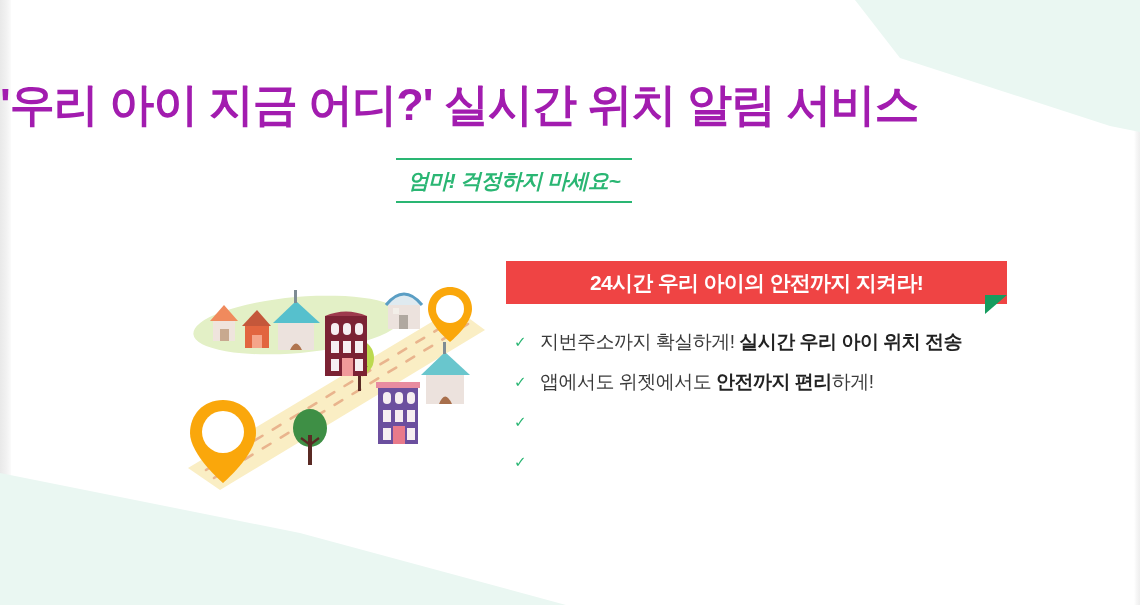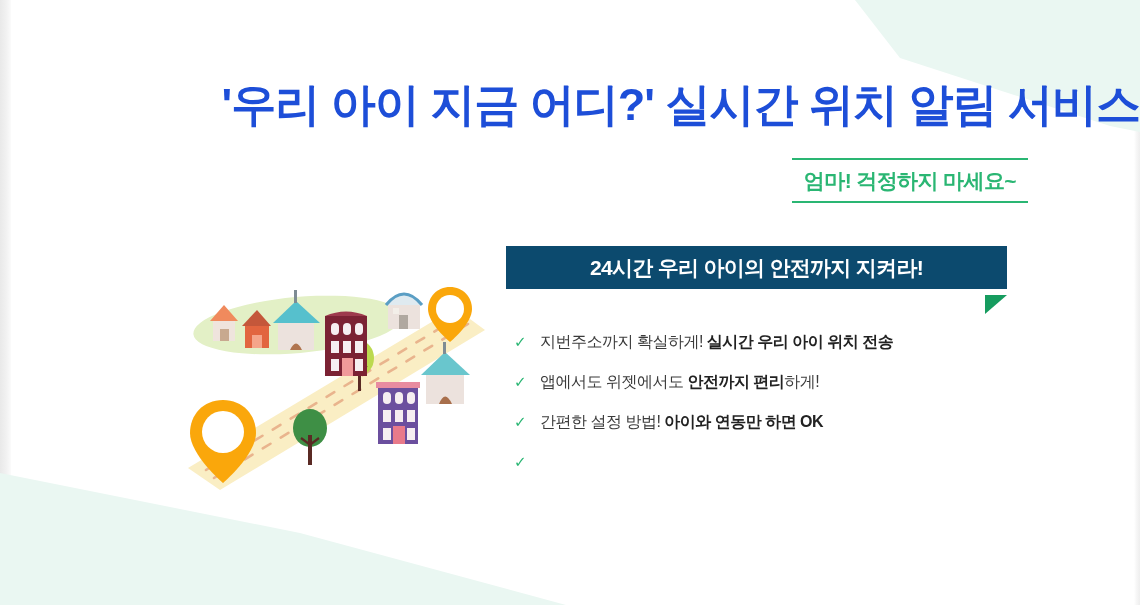--- a/index.html
+++ b/index.html
@@ -46,55 +46,56 @@
     left: 0; bottom: 0;
     width: 1140px; height: 160px;
     pointer-events: none;
   }
 
   
   .headline {
     position: absolute;
     left: 0; top: 76px;
     width: 1140px;
-    text-align: right;
+    text-align: left;
     font-size: 45px;
     line-height: 58px;
     font-weight: 700;
-    color: #1d4ed8;
+    color: #a21caf;
     letter-spacing: -1px;
     white-space: nowrap;
   }
 
   
   .subtitle-wrap {
     position: absolute;
     left: 0; top: 158px;
     width: 1028px;
-    text-align: right;
+    text-align: center;
+    font-style: italic;
   }
   .subtitle {
     display: inline-block;
     padding: 7px 12px 6px 12px;
     border-top: 2px solid #2ab673;
     border-bottom: 2px solid #2ab673;
     font-size: 21px;
     line-height: 28px;
     font-weight: 700;
     color: #2ab673;
     letter-spacing: -0.6px;
     white-space: nowrap;
   }
 
   
   .ribbon {
     position: absolute;
-    left: 506px; top: 246px;
+    left: 506px; top: 261px;
     width: 501px; height: 43px;
-    background: #0c4a6e;
+    background: #ef4444;
     display: flex;
     align-items: center;
     justify-content: center;
   }
   .ribbon-label {
     font-size: 21px;
     font-weight: 700;
     color: #ffffff;
     letter-spacing: -0.7px;
     white-space: nowrap;
@@ -122,21 +123,21 @@
     width: 26px;
     flex: 0 0 26px;
     color: #2ab673;
     font-size: 15px;
     line-height: 28px;
     text-align: left;
     padding-left: 2px;
     font-weight: 700;
   }
   .feature-text {
-    font-size: 16px;
+    font-size: 19px;
     line-height: 28px;
     color: #3b3b3b;
     letter-spacing: -0.5px;
     white-space: nowrap;
   }
   .feature-text b {
     font-weight: 700;
     color: #222222;
   }
 
@@ -182,21 +183,20 @@
       <span class="feature-text"><span>지번주소까지 확실하게! </span><b>실시간 우리 아이 위치 전송</b><span></span></span>
     </div>
 
     <div class="feature-row">
       <span class="check-icon">✓</span>
       <span class="feature-text"><span>앱에서도 위젯에서도 </span><b>안전까지 편리</b><span>하게!</span></span>
     </div>
 
     <div class="feature-row">
       <span class="check-icon">✓</span>
-      <span class="feature-text"><span>간편한 설정 방법! </span><b>아이와 연동만 하면 OK</b><span></span></span>
     </div>
 
     <div class="feature-row">
       <span class="check-icon">✓</span>
     </div>
 
   </div>
 
   <svg class="illustration" viewBox="0 0 305 222">
 

